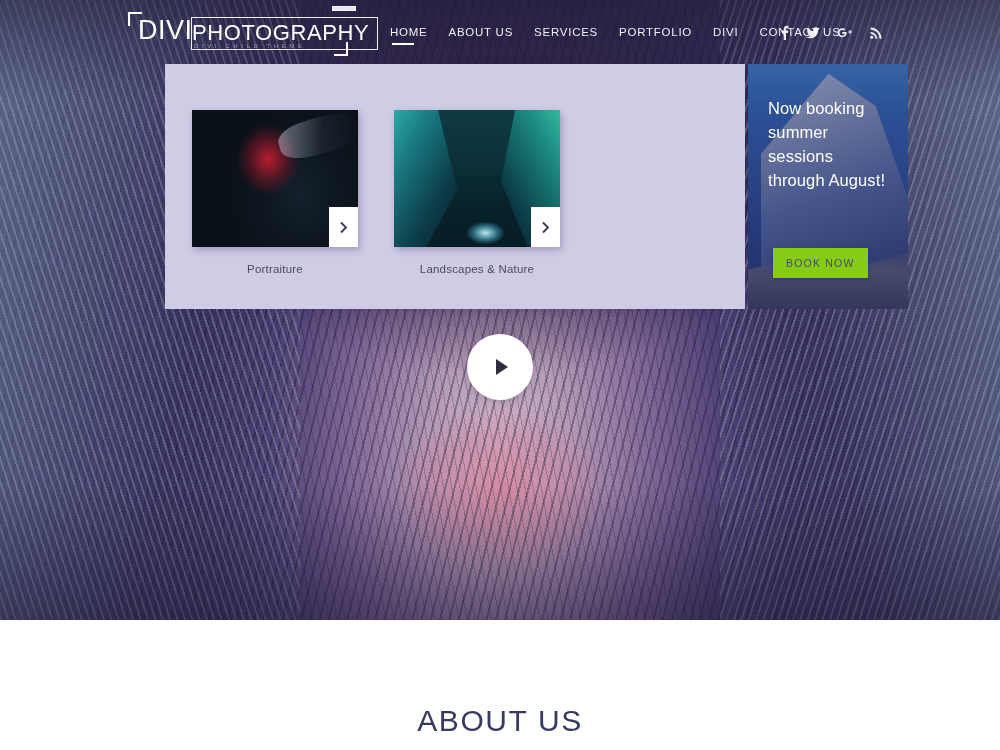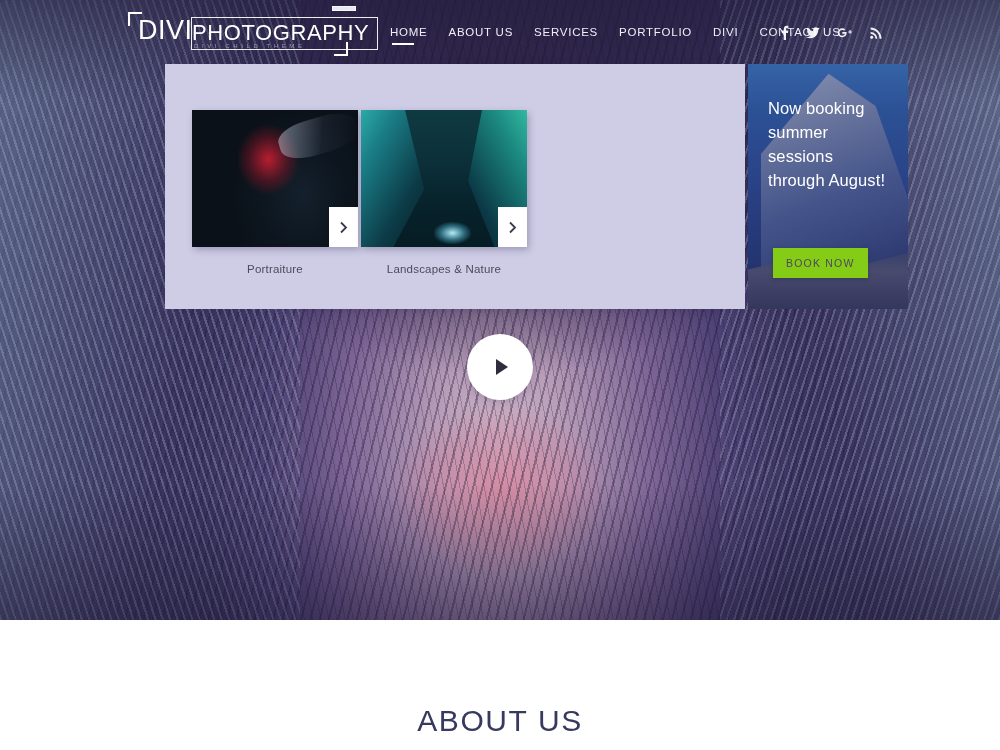--- a/index.html
+++ b/index.html
@@ -103,21 +103,21 @@
 
   .social { position: absolute; right: 118px; top: 25px; display: flex; gap: 17px; align-items: center; }
   .social a { color: #ffffff; opacity: .92; display: flex; align-items: center; justify-content: center; }
 
   
   .slider-panel {
     position: absolute; left: 165px; top: 64px; width: 580px; height: 245px;
     background: #cfcde6; z-index: 30;
     box-shadow: 0 1px 8px rgba(40,30,70,.18);
   }
-  .cards { position: absolute; left: 27px; top: 46px; display: flex; gap: 3px; }
+  .cards { position: absolute; left: 27px; top: 46px; display: flex; gap: 36px; }
   .card { width: 166px; }
   .card-img {
     position: relative; width: 166px; height: 137px; overflow: hidden;
     box-shadow: 2px 3px 7px rgba(50,40,80,.30);
   }
   .card-img .ph { position: absolute; inset: 0; }
 
   
   .ph-portrait {
     background:

